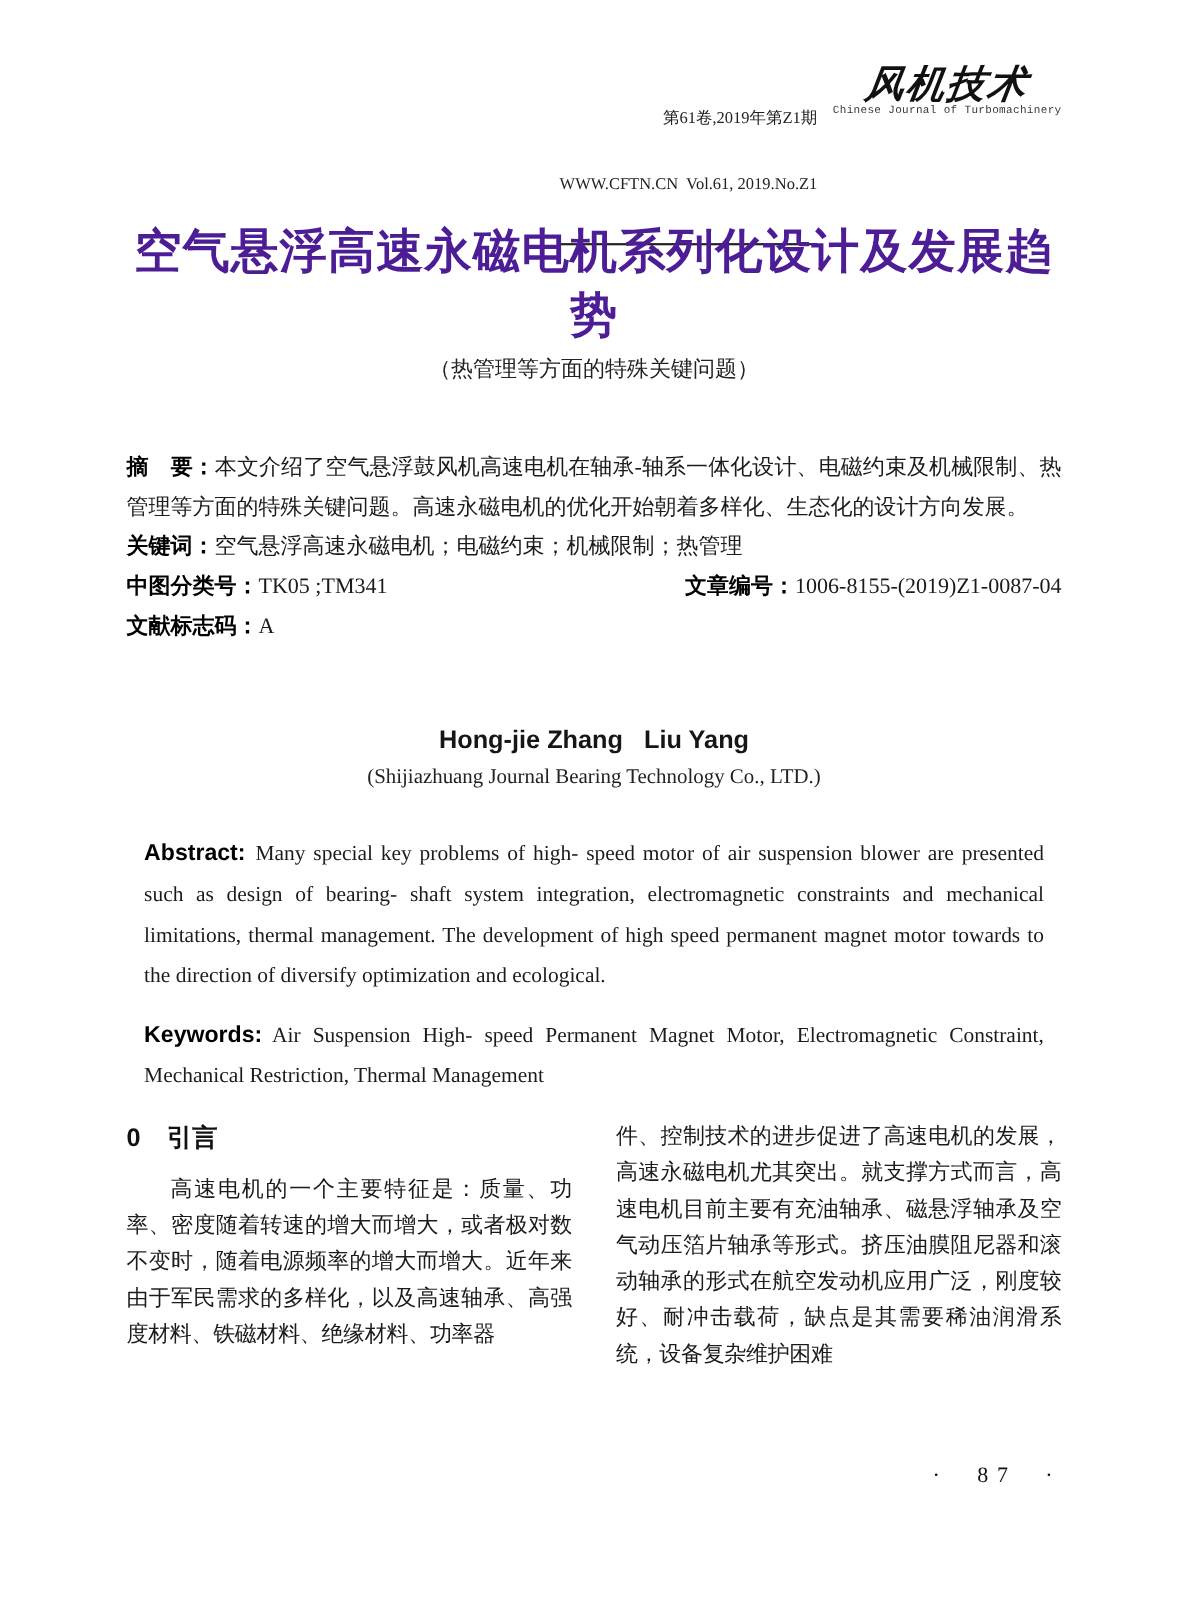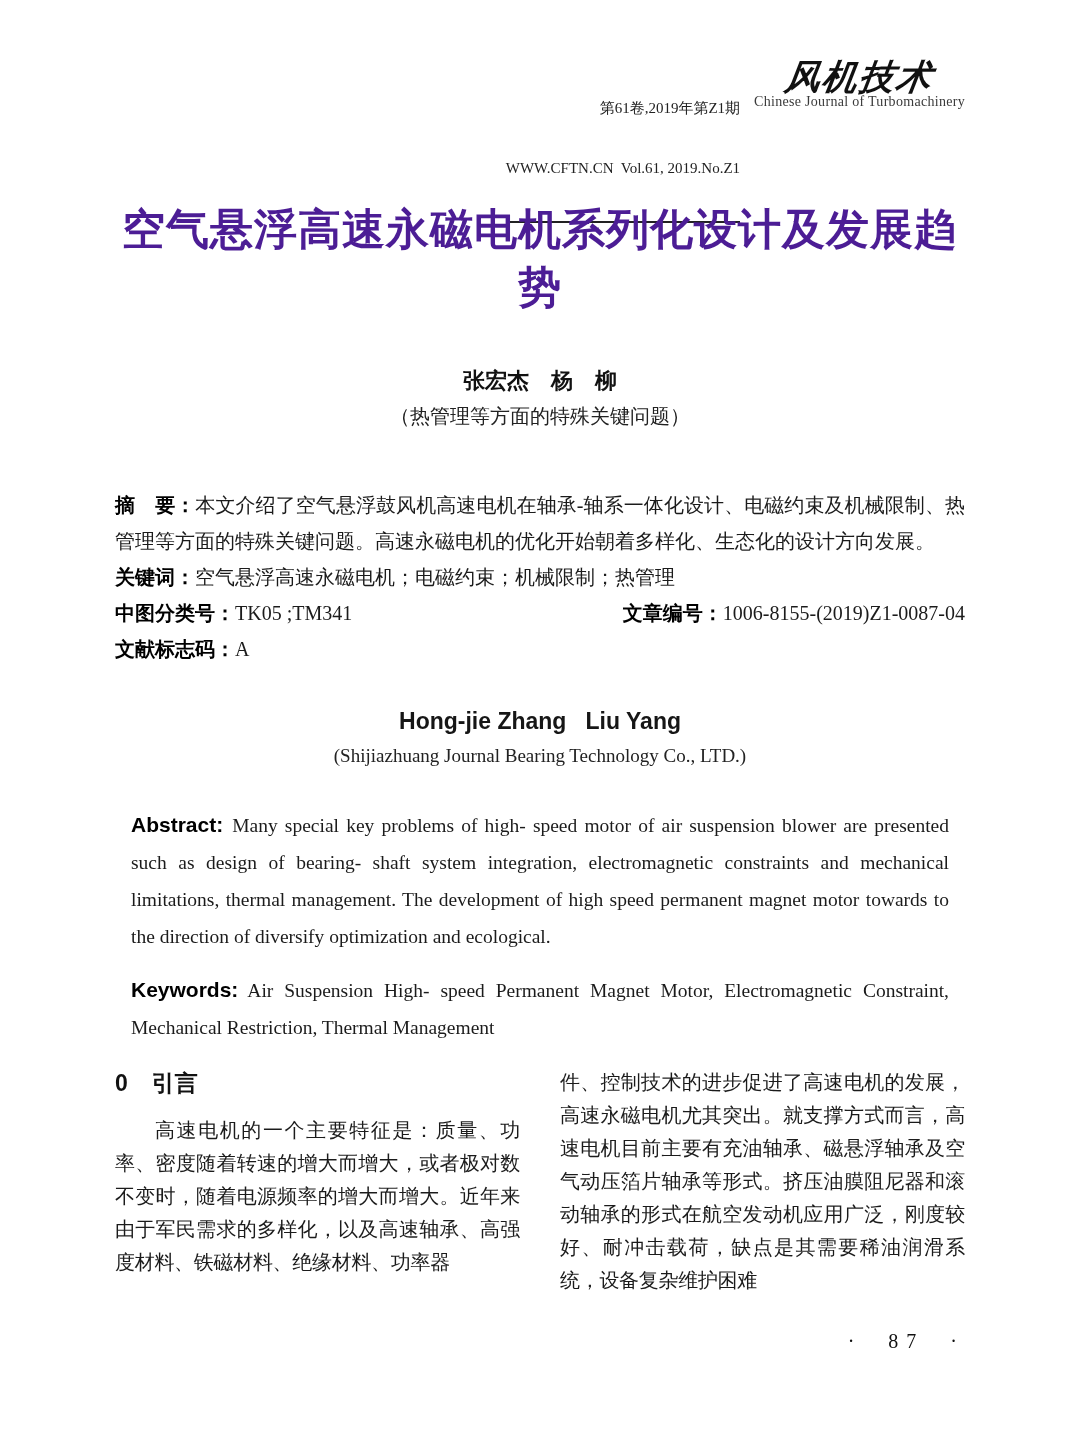--- a/index.html
+++ b/index.html
@@ -26,22 +26,22 @@
   }
   .logo{margin-left:14px;text-align:center;}
   .logo-name{
     font-family:"DejaVu Serif",serif;
     font-style:italic;font-weight:700;
     font-size:35px;line-height:38px;color:#111;
     letter-spacing:2px;
     transform:skewX(-8deg);
   }
   .logo-sub{
-    font-family:Liberation Serif, serif;
-    font-size:14px;line-height:11px;color:#3a3a3a;letter-spacing:.3px;
+    font-family:Liberation Mono, monospace;
+    font-size:10px;line-height:11px;color:#3a3a3a;letter-spacing:.3px;
   }
   
   .cn-title{
     margin:76px 0 0 0;
     text-align:center;
     font-family:"Liberation Sans","DejaVu Sans",sans-serif;
     font-weight:900;
     font-size:43px;line-height:58px;
     letter-spacing:1px;
     color:#4c1d95;
@@ -62,21 +62,21 @@
     font-weight:700;color:#000;white-space:pre-wrap;
   }
   .meta-row{display:flex;justify-content:space-between;gap:37px;}
   
   .en-title{
     margin:116px 0 0 0;text-align:center;
     font-family:"Liberation Serif","DejaVu Serif",serif;
     font-weight:400;font-size:35px;line-height:54px;color:#141414;
   }
   .en-authors{
-    margin-top:39px;text-align:center;
+    margin-top:70px;text-align:center;
     font-family:"Liberation Sans","DejaVu Sans",sans-serif;
     font-weight:700;font-size:23px;line-height:30px;color:#161616;
     white-space:pre-wrap;
   }
   .en-affil{margin-top:6px;text-align:center;font-size:19px;line-height:28px;color:#222;}
   
   .en-meta{margin-top:36px;font-size:19.5px;line-height:37px;color:#1b1b1b;}
   .en-meta p{margin:16px;}
   .lbl-en{
     font-family:"Liberation Sans","DejaVu Sans",sans-serif;
@@ -114,21 +114,20 @@
       <div>WWW.CFTN.CN  Vol.61, 2019.No.Z1</div>
     </div>
     <div class="logo">
       <div class="logo-name">风机技术</div>
       <div class="logo-sub">Chinese Journal of Turbomachinery</div>
     </div>
   </header>
 
   <h1 class="cn-title">空气悬浮高速永磁电机系列化设计及发展趋势</h1>
 
-  <div class="cn-authors">张宏杰　杨　柳</div>
   <div class="cn-affil">（热管理等方面的特殊关键问题）</div>
 
   <section class="cn-meta">
     <p class="justify"><span class="lbl">摘　要：</span><span>本文介绍了空气悬浮鼓风机高速电机在轴承-轴系一体化设计、电磁约束及机械限制、热管理等方面的特殊关键问题。高速永磁电机的优化开始朝着多样化、生态化的设计方向发展。</span></p>
     <p class="justify"><span class="lbl">关键词：</span><span>空气悬浮高速永磁电机；电磁约束；机械限制；热管理</span></p>
     <div class="meta-row">
       <p><span class="lbl">中图分类号：</span><span>TK05 ;TM341</span></p>
       <p><span class="lbl">文章编号：</span><span>1006-8155-(2019)Z1-0087-04</span></p>
     </div>
     <p><span class="lbl">文献标志码：</span><span>A</span></p>

